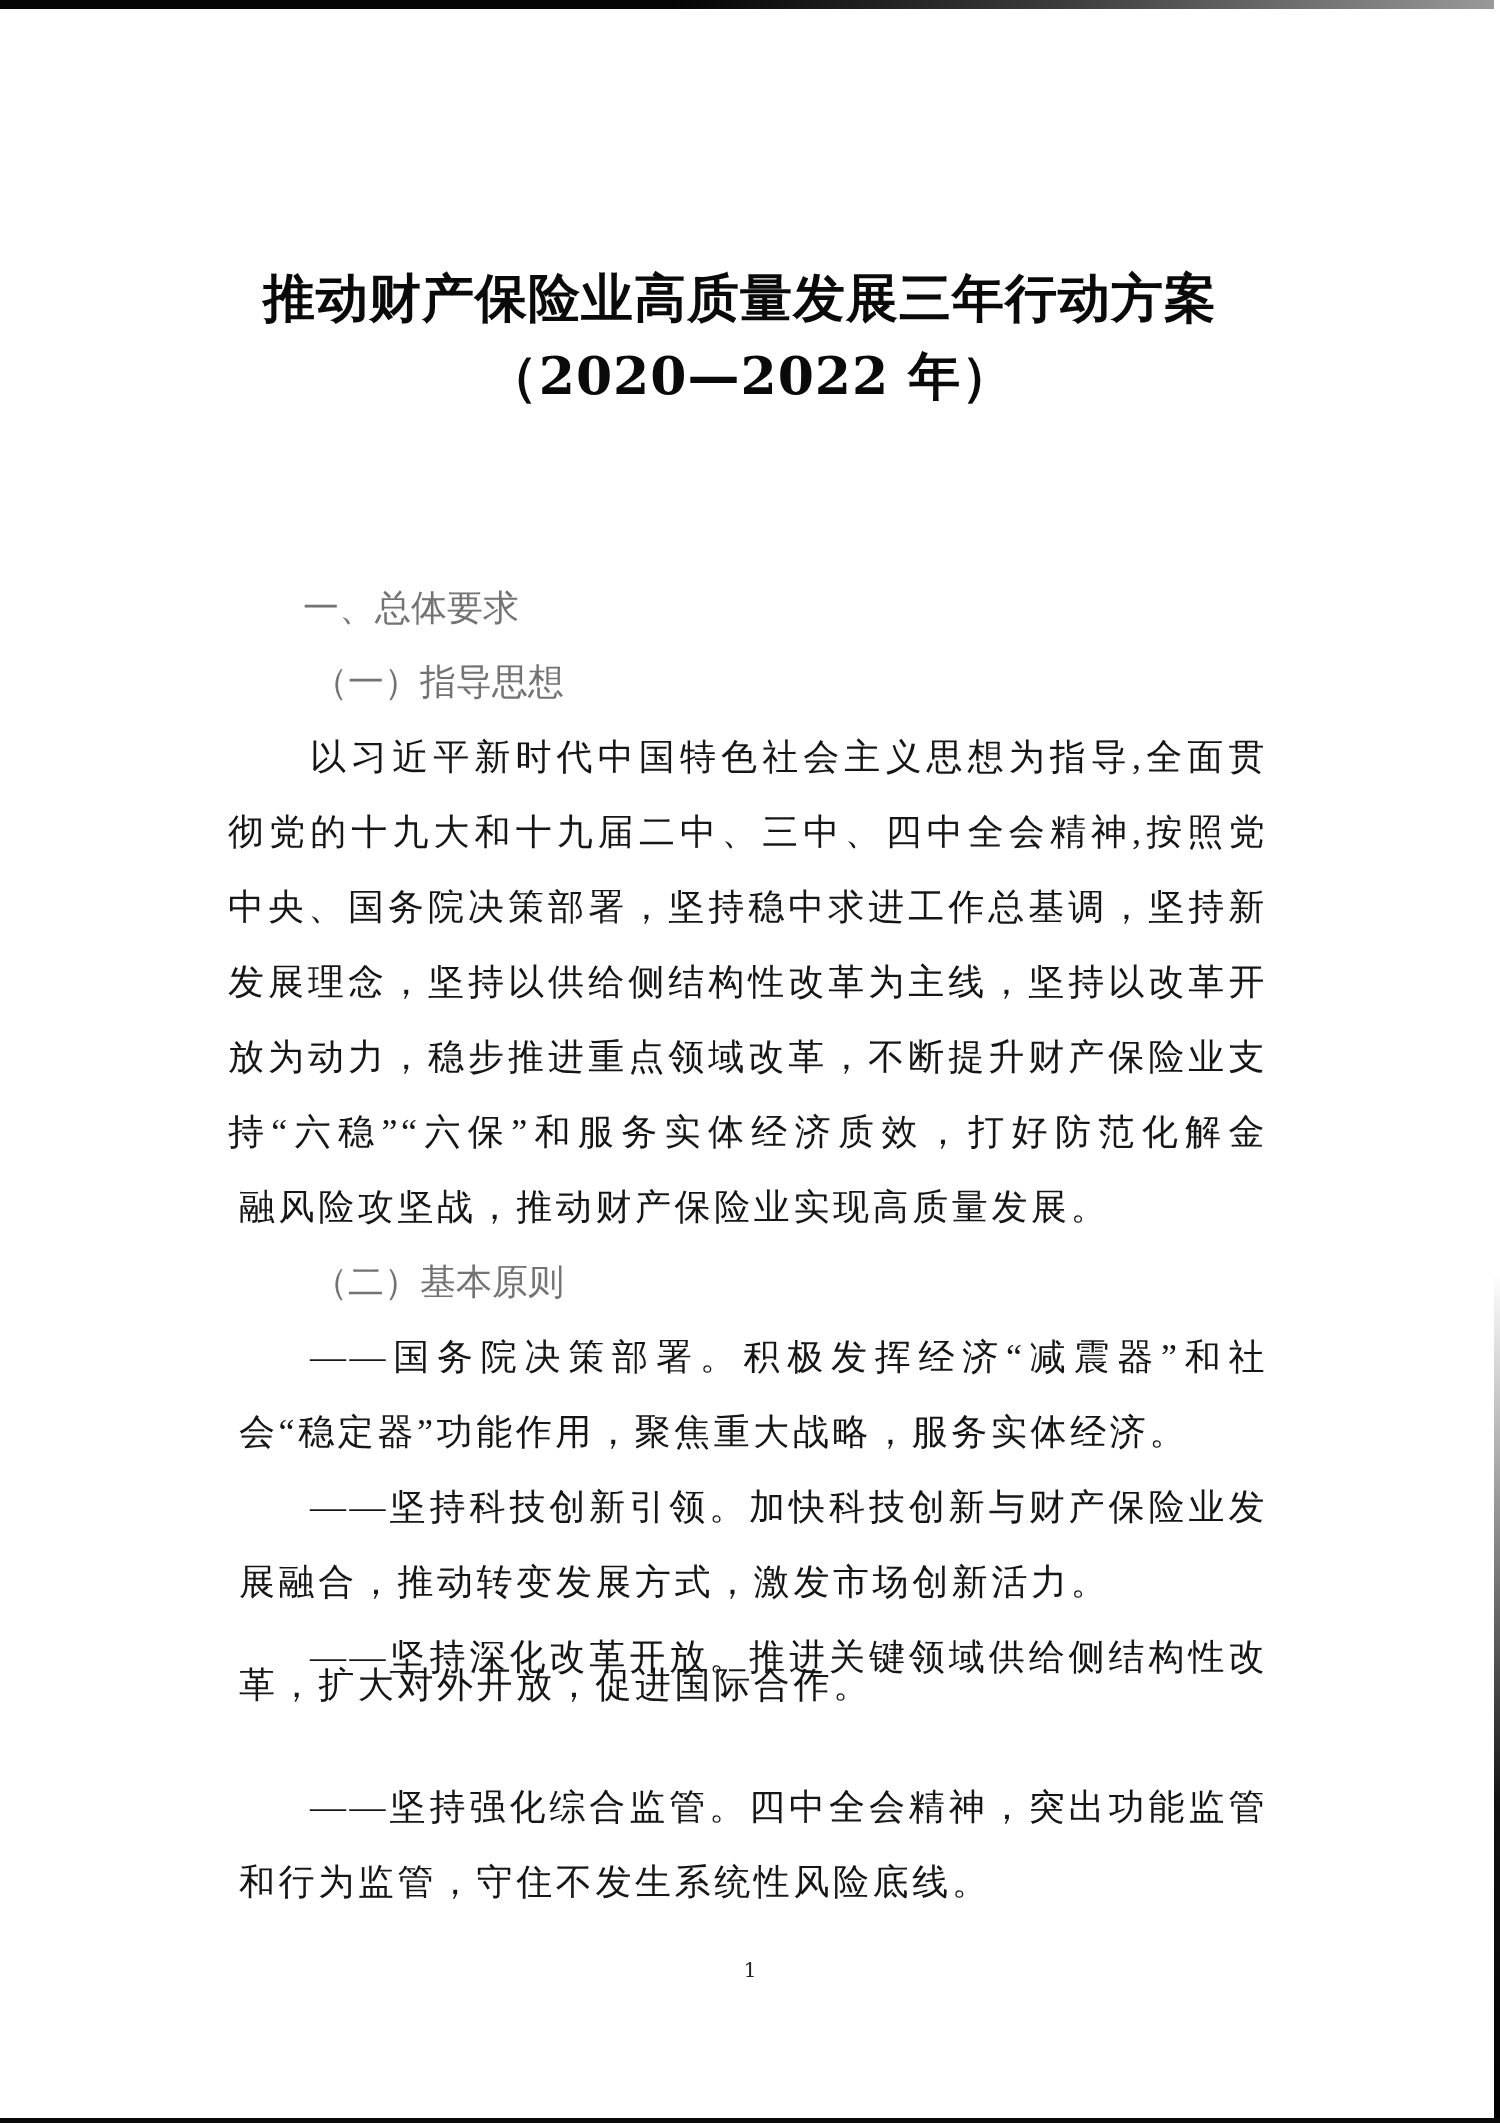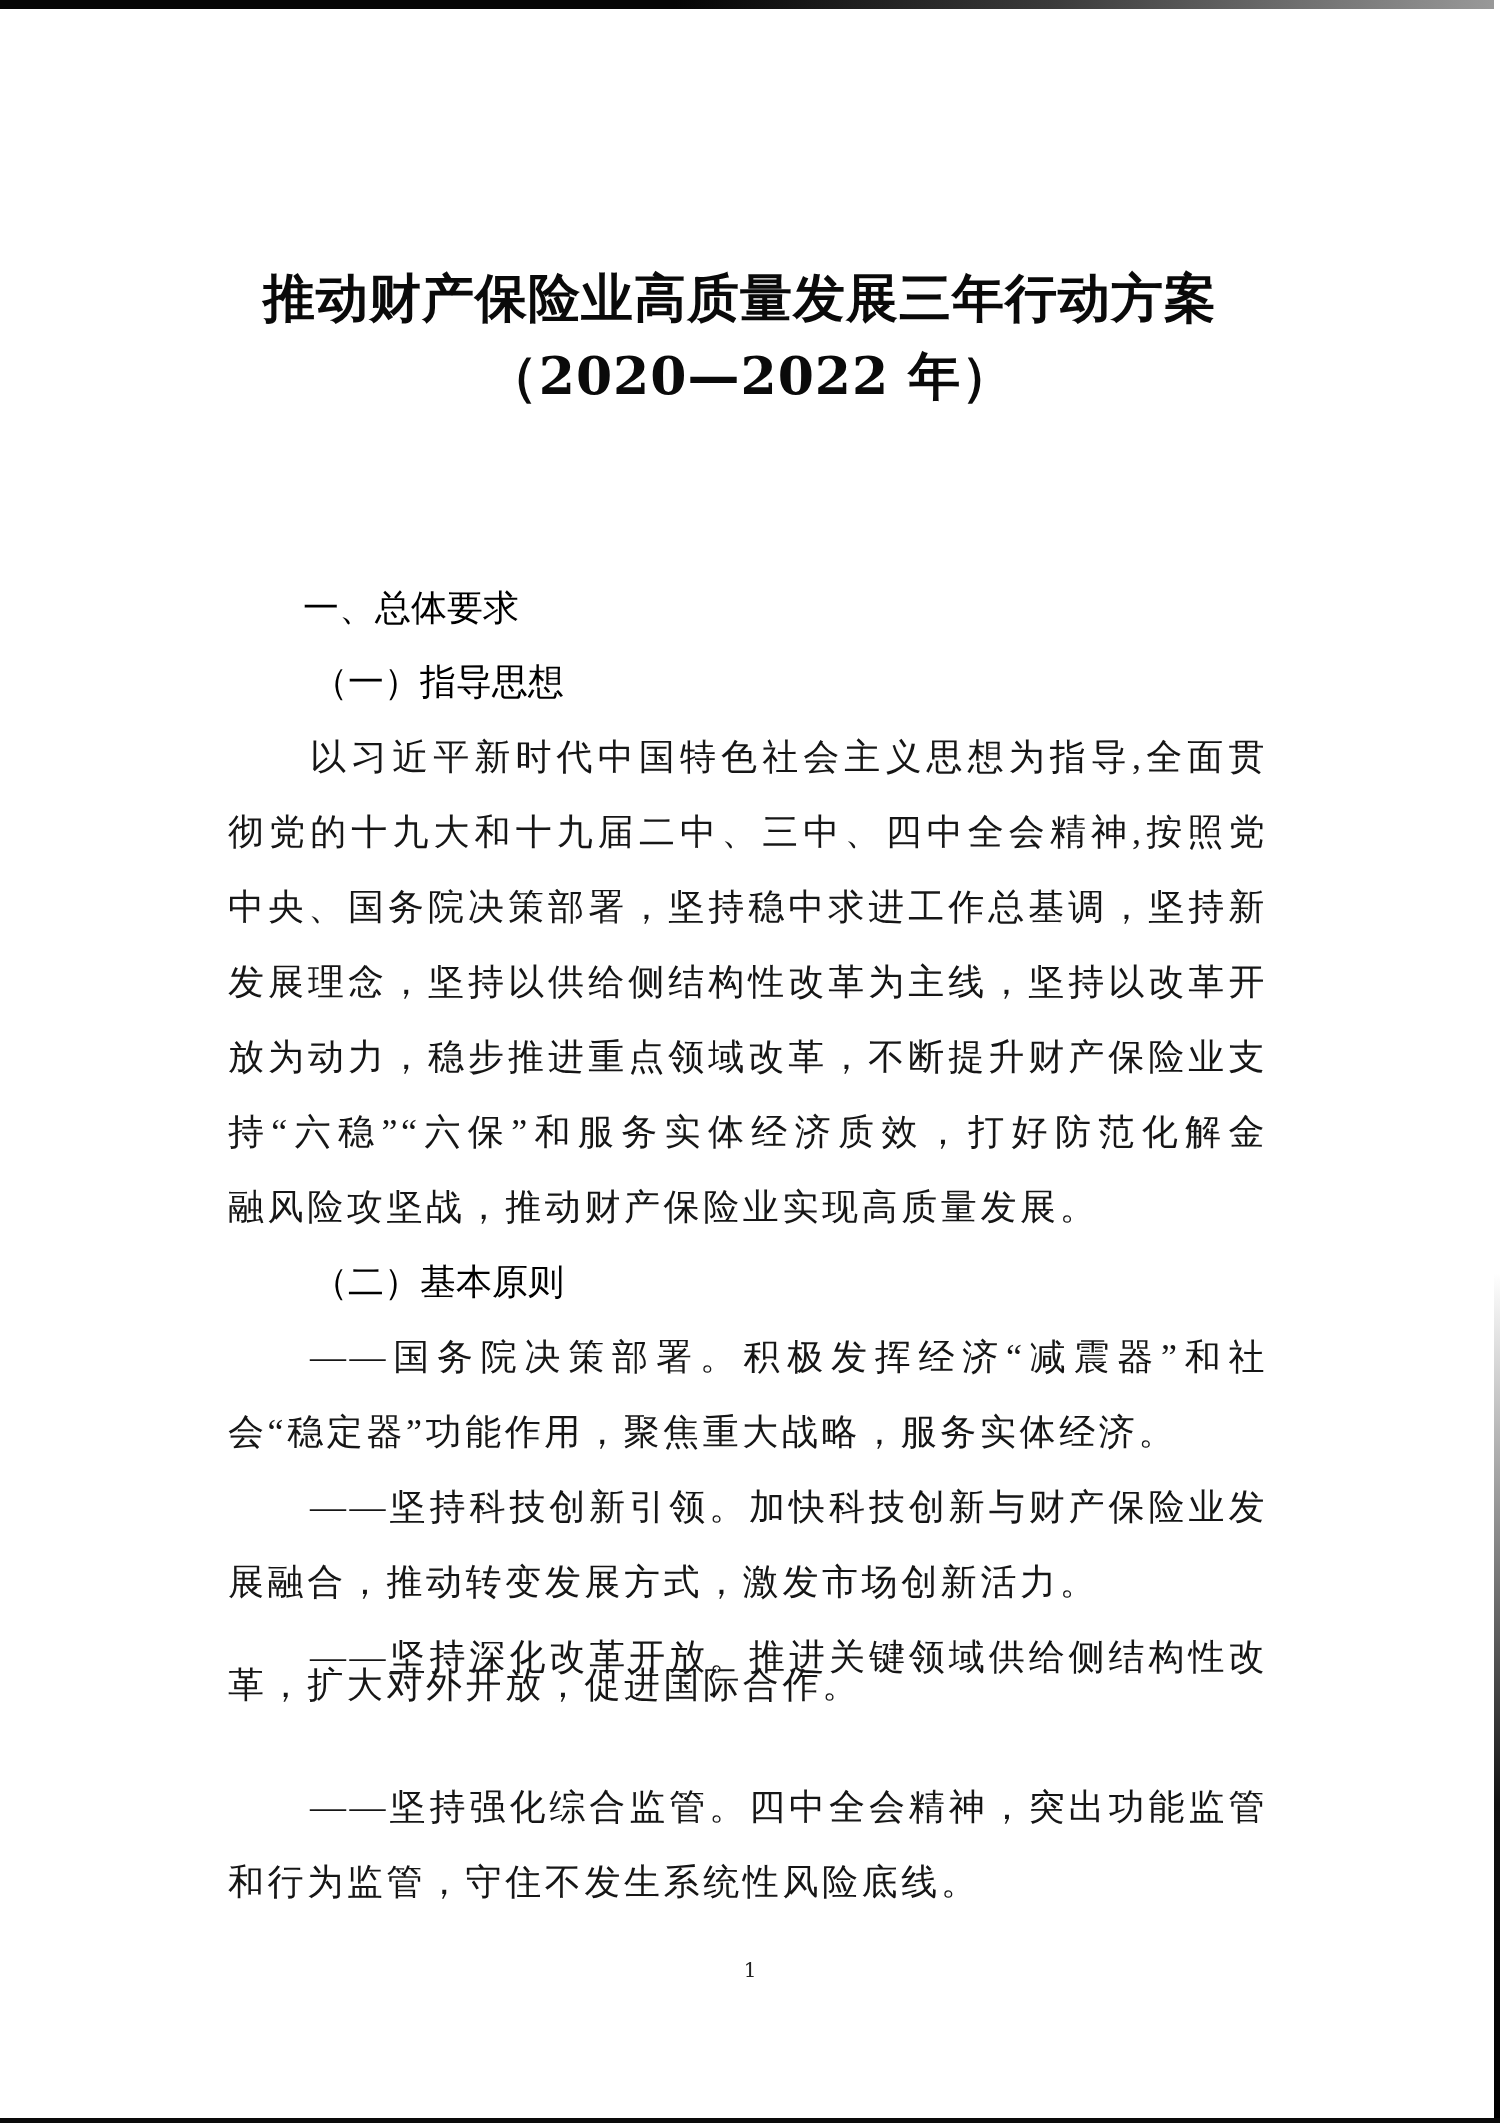--- a/index.html
+++ b/index.html
@@ -13,26 +13,26 @@
     background:linear-gradient(to right,#050505 0%,#050505 45%,#3a3a3a 70%,#9a9a9a 100%); }
   .scan-right { position:absolute; right:0; top:0; width:6px; height:2123px;
     background:linear-gradient(to bottom,#ffffff 0%,#ffffff 60%,#111 85%,#000 100%); }
   .scan-bottom { position:absolute; left:0; bottom:0; width:1500px; height:5px; background:#0a0a0a; }
   .title { position:absolute; left:0; width:1500px; text-align:center;
     font-family:"DejaVu Serif","Liberation Serif",serif; font-weight:bold;
     font-size:52px; line-height:60px; letter-spacing:1px; color:#0a0a0a; }
   .t1 { top:268px; left:-10px; }
   .t2 { top:346px; }
   .heading { position:absolute; font-family:"DejaVu Sans","Liberation Sans",sans-serif;
-    font-size:36px; line-height:44px; color:#000000; }
+    font-size:36px; line-height:44px; color:#737373; }
   .line { position:absolute; left:228px; width:1040px;
     font-family:Liberation Serif, serif;
     font-size:36px; line-height:44px; letter-spacing:3.6px; white-space:nowrap; color:#161616;
     text-align:justify; text-align-last:justify; }
-  .line.last { text-align-last:left; }
+  .line.last { text-align-last:left;margin-left:11px; }
   .line.indent { left:310px; width:958px; }
   .pageno { position:absolute; top:1958px; left:0; width:1500px; text-align:center;
     font-family:"DejaVu Serif","Liberation Serif",serif; font-size:20px; color:#222; }
 </style>
 </head>
 <body>
 
 <div class="scan-top"></div>
 <div class="scan-right"></div>
 <div class="scan-bottom"></div>

